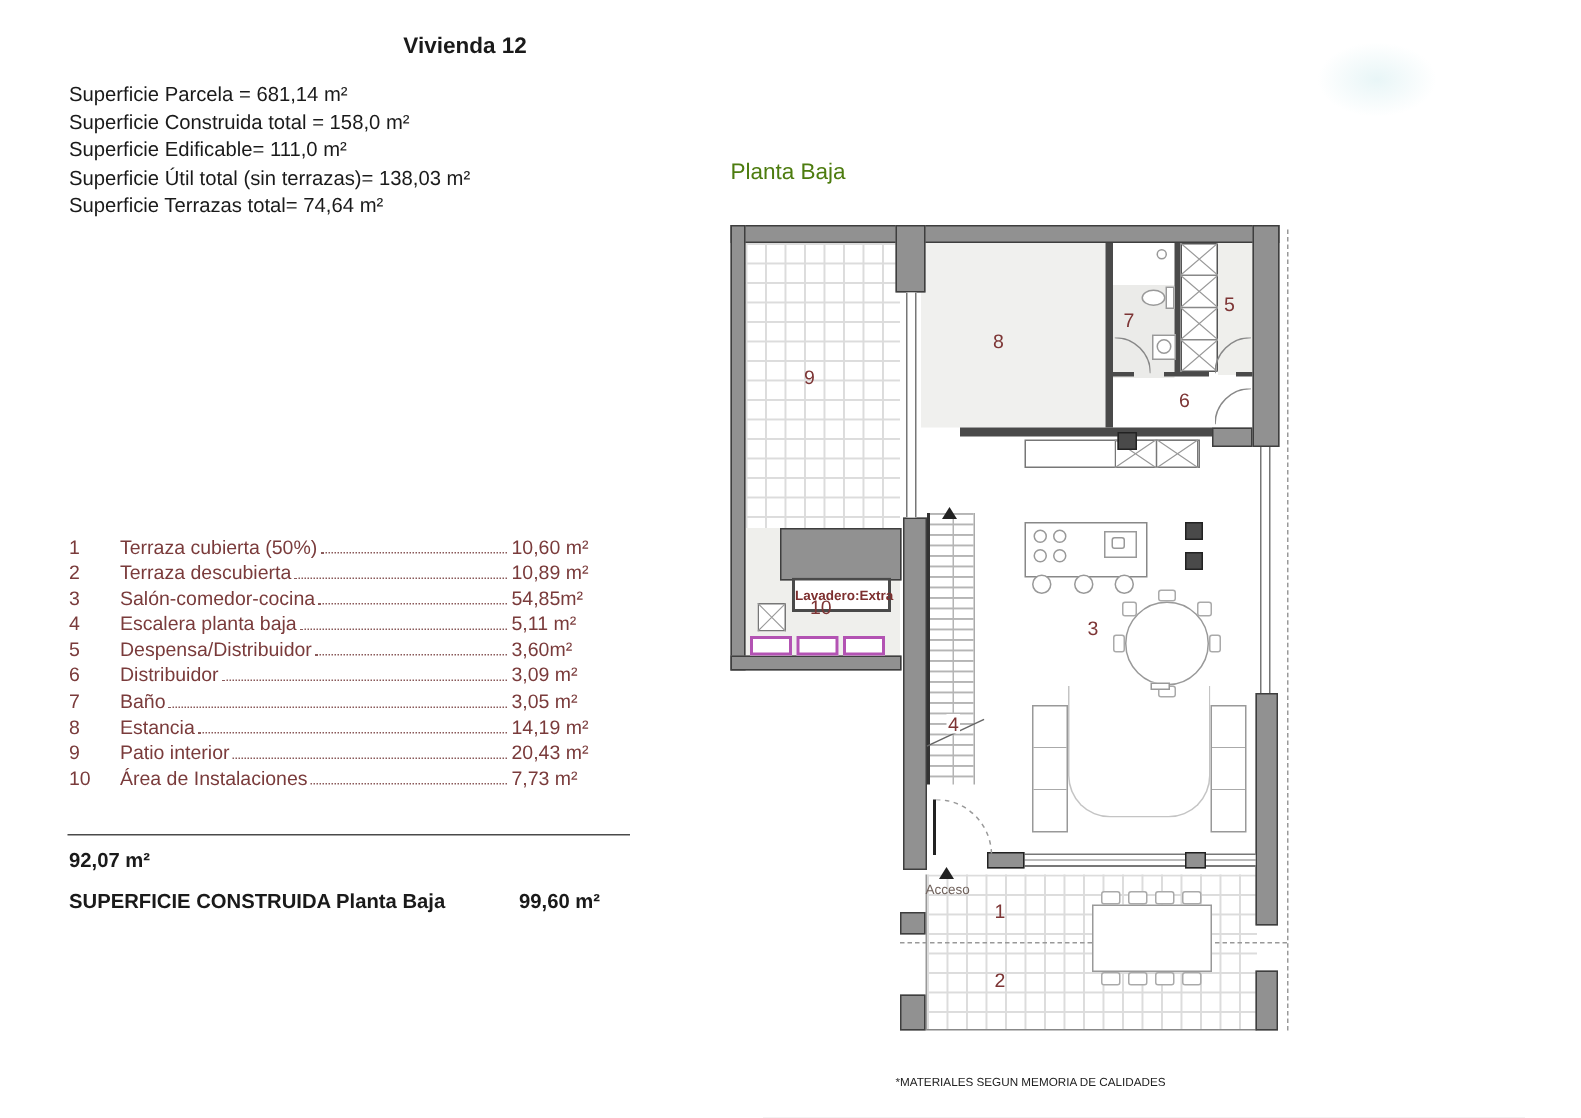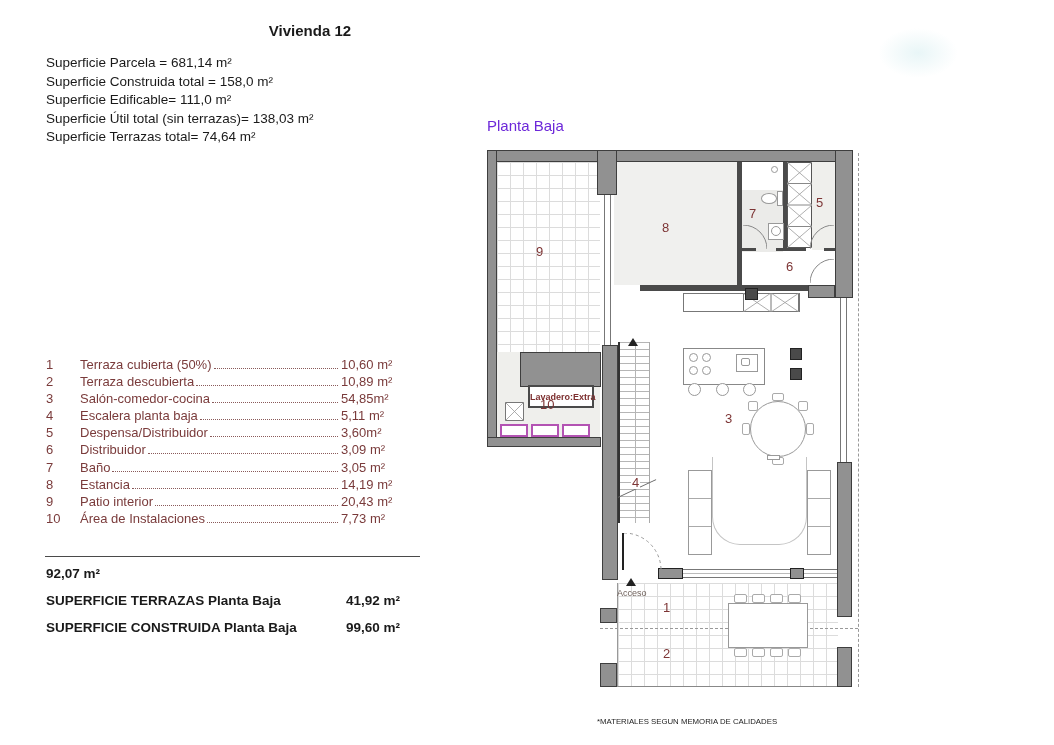--- a/index.html
+++ b/index.html
@@ -6,21 +6,21 @@
   html,body { background:#e9e9e9; }
   .page {
     position:relative; width:1054px; height:745px; background:#ffffff;
     font-family:"Liberation Sans", sans-serif; color:#1a1a1a; overflow:hidden;
     margin:0 auto;
   }
   .doc-title { position:absolute; left:220px; top:22px; width:180px; text-align:center;
     font-size:15px; font-weight:bold; }
   .info-block { position:absolute; left:46px; top:54px; font-size:13.5px; line-height:18.6px; }
   .info-line .val { font-weight:normal; }
-  .plan-title { position:absolute; left:487px; top:117px; font-size:15px; color:#6d28d9; }
+  .plan-title { position:absolute; left:487px; top:106px; font-size:15px; color:#4d7c0f; }
 
   .room-list { position:absolute; left:46px; top:357px; width:369px; color:#7a3b3b; font-size:13px; }
   .room-row { display:flex; align-items:baseline; height:17.1px; }
   .room-row .num { width:34px; }
   .room-row .name { white-space:nowrap; }
   .room-row .dots { flex:1; border-bottom:1.5px dotted #8a5a5a; margin:0 3px 3px 2px; min-width:8px; }
   .room-row .area { width:74px; text-align:left; white-space:nowrap; }
 
   .totals-divider { position:absolute; left:45px; top:556px; width:375px; border-top:1.5px solid #4a4a4a; }
   .totals { position:absolute; left:46px; top:566px; width:380px; font-size:13.5px; font-weight:bold; }
@@ -148,24 +148,20 @@
         <span class="area">7,73 m²</span>
       </div>
   </div>
 
   <div class="totals-divider"></div>
   <div class="totals">
     <div class="total-row">
         <span class="tval">92,07 m²</span>
       </div>
     <div class="total-row">
-        <span class="tlabel">SUPERFICIE TERRAZAS Planta Baja</span>
-        <span class="tval">41,92 m²</span>
-      </div>
-    <div class="total-row">
         <span class="tlabel">SUPERFICIE CONSTRUIDA Planta Baja</span>
         <span class="tval">99,60 m²</span>
       </div>
   </div>
 
   <div class="materials-note">*MATERIALES SEGUN MEMORIA DE CALIDADES</div>
   <div class="smudge"></div>
 
   <div class="plan">
 

